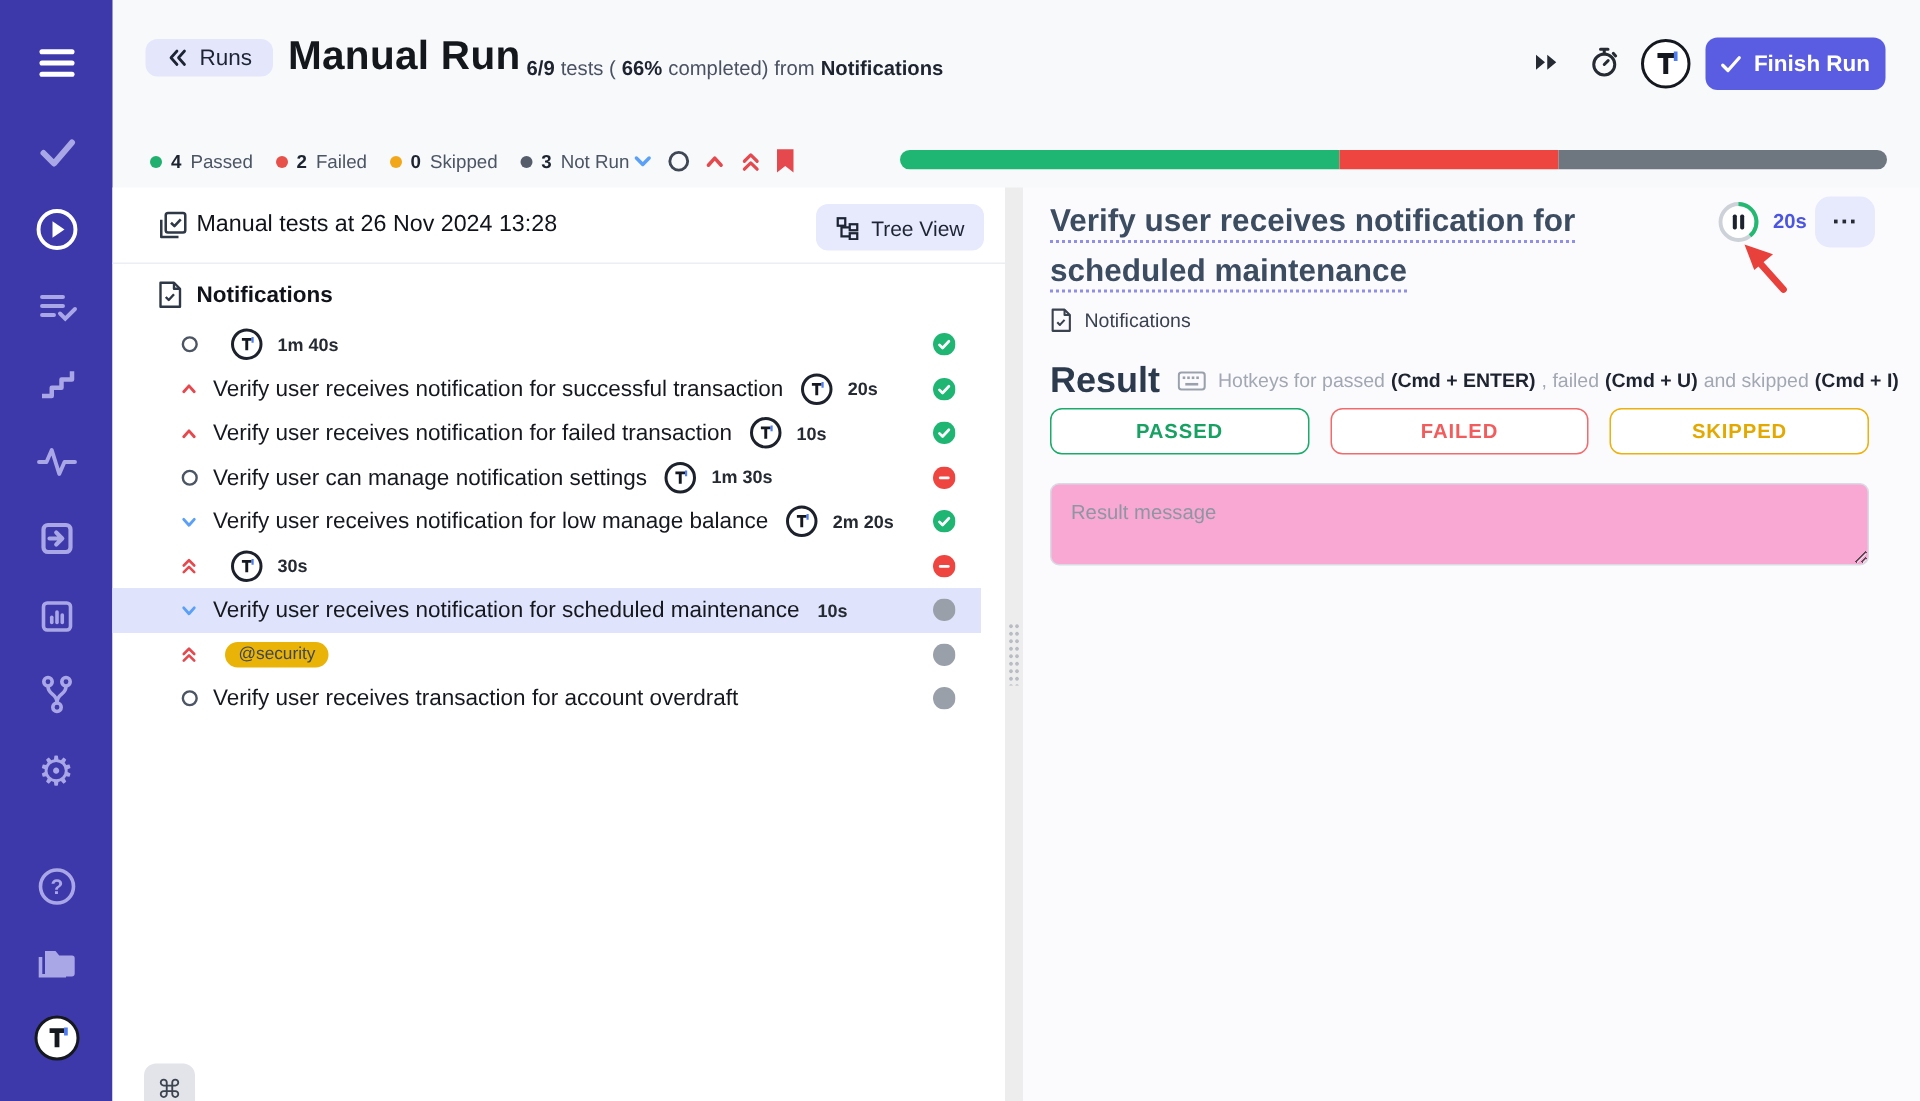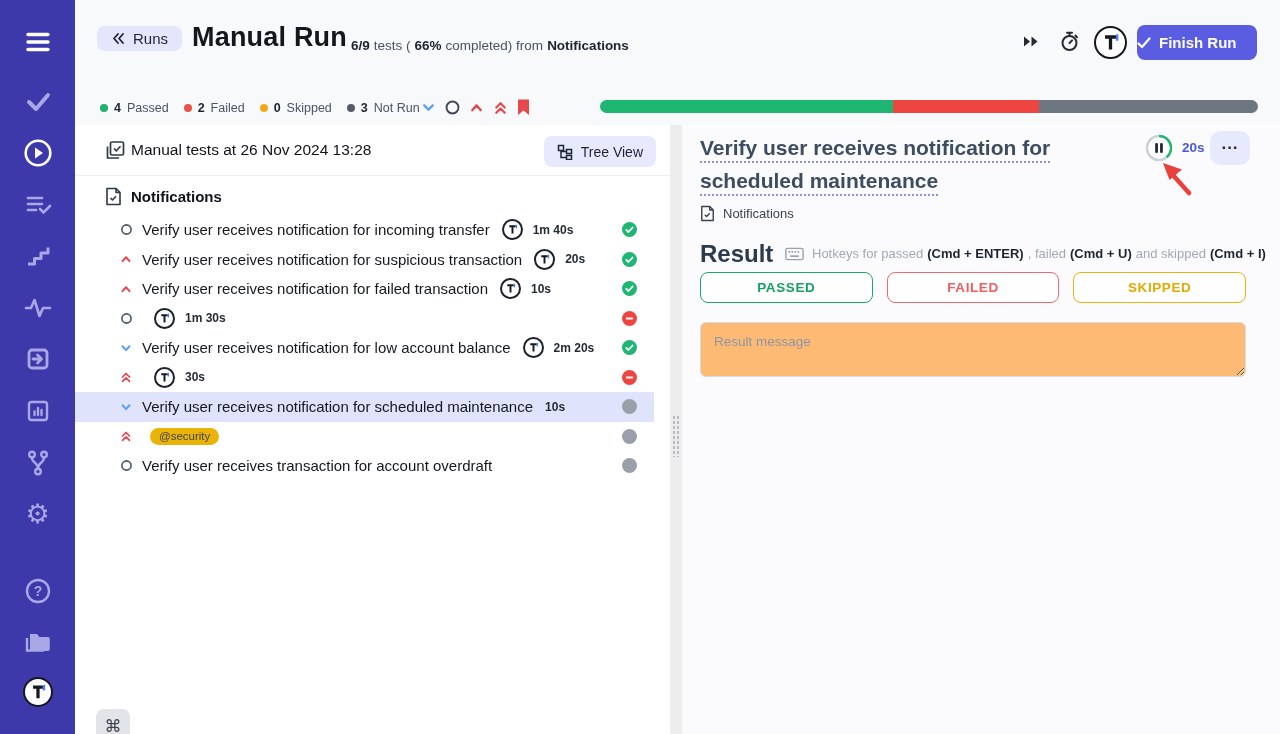--- a/index.html
+++ b/index.html
@@ -11,21 +11,21 @@
   .sb-icon { position:absolute; left:0; width:75px; height:30px; display:flex; align-items:center; justify-content:center; color:#a9a7e6; cursor:pointer; }
   .sb-icon svg { display:block; }
   .gear-glyph { font-size:27px; color:#a9a7e6; line-height:1; }
 
   
   .runs-btn { position:absolute; left:97px; top:26px; height:25px; display:flex; align-items:center; gap:8px; padding:0 14px; background:#e4e6fb; border-radius:8px; font-size:15px; color:#1d2433; border:none; cursor:pointer; }
   .page-title { position:absolute; left:192px; top:22px; font-size:27px; font-weight:bold; color:#14171c; letter-spacing:.2px; }
   .page-sub { position:absolute; left:351px; top:38px; font-size:13.5px; color:#4a5262; display:flex; gap:4px; }
   .page-sub b { color:#1d2430; }
   .hd-icon { position:absolute; background:none; border:none; cursor:pointer; }
-  .finish-btn { position:absolute; left:1137px; top:25px; width:120px; height:35px; background:#5a5ce2; color:#fff; border:none; border-radius:8px; font-size:15px; font-weight:bold; display:flex; align-items:center; gap:8px; cursor:pointer; font-family:inherit; }
+  .finish-btn { position:absolute; left:1137px; top:25px; width:120px; height:35px; background:#5a5ce2; color:#fff; border:none; border-radius:8px; font-size:15px; font-weight:bold; display:flex; align-items:center; justify-content:center; gap:8px; cursor:pointer; font-family:inherit; }
 
   
   .status-bar { position:absolute; left:100px; top:100px; height:15px; display:flex; align-items:center; gap:15px; font-size:12.5px; color:#4b5563; }
   .counter { display:flex; align-items:center; gap:6px; }
   .dot { width:8px; height:8px; border-radius:50%; display:inline-block; }
   .counter b { color:#1d2430; }
   .filter-icons { position:absolute; left:420px; top:98px; display:flex; align-items:center; gap:7px; }
   .filter-icons > span { display:flex; cursor:pointer; }
   .progress { position:absolute; left:600px; top:100px; width:658px; height:13px; border-radius:7px; overflow:hidden; display:flex; }
   .p-passed { width:44.5%; background:#1fb573; }
@@ -66,21 +66,21 @@
   .d-crumb { position:absolute; left:18px; top:80px; display:flex; align-items:center; gap:8px; font-size:13px; color:#3a4250; }
   .result-h { position:absolute; left:18px; top:115px; font-size:24px; font-weight:bold; color:#2c3a4e; }
   .hotkeys { position:absolute; left:103px; top:121px; display:flex; align-items:center; gap:4px; font-size:13px; color:#a2a8b3; white-space:nowrap; }
   .hotkeys b { color:#1d2430; }
   .hotkeys .kb { margin-right:4px; display:flex; }
   .res-buttons { position:absolute; left:18px; top:147px; width:546px; display:flex; gap:14px; }
   .res-buttons button { flex:1; height:31px; border-radius:8px; background:#fff; font-weight:bold; font-size:13.5px; letter-spacing:.6px; cursor:pointer; font-family:inherit; }
   .btn-passed { border:1.6px solid #1aab6b; color:#17a163; }
   .btn-failed { border:1.6px solid #f06c6c; color:#f25c5c; }
   .btn-skipped { border:1.6px solid #ecb10c; color:#e3a900; }
-  .msg-input { position:absolute; left:18px; top:197px; width:546px; height:55px; border:1px solid #d8dbe3; border-radius:6px; padding:11px 13px; font-size:13.5px; color:#333; background:#fdba74; resize:both; font-family:inherit; }
+  .msg-input { position:absolute; left:18px; top:197px; width:546px; height:55px; border:1px solid #d8dbe3; border-radius:6px; padding:11px 13px; font-size:13.5px; color:#333; background:#f9a8d4; resize:both; font-family:inherit; }
   .msg-input::placeholder { color:#8e96a4; }
 </style>
 </head>
 <body>
 
 <div class="app">
 
   <nav class="sidebar">
     <span class="sb-icon" style="top:27px;">
       <svg width="28" height="24" viewBox="0 0 28 24">
@@ -317,41 +317,40 @@
     </div>
 
     <div class="tests">
 
       <div class="trow">
         <span class="pri">
             <svg width="13" height="13" viewBox="0 0 13 13">
               <circle cx="6.5" cy="6.5" r="4.6" stroke="#4b5563" stroke-width="1.6" fill="none"></circle>
             </svg>
           </span>
-        <span class="t-title">Verify user receives notification for incoming transfer</span>
         <span class="tlogo">
             <svg viewBox="0 0 21 21">
               <path d="M6.5 6.5h8M10.5 6.5v9" stroke="#15181f" stroke-width="2.4" fill="none"></path>
               <path d="M15.3 4.6v4.6" stroke="#4f7df2" stroke-width="1.8" fill="none"></path>
             </svg>
           </span>
         <span class="dur">1m 40s</span>
         <span class="badge"><svg viewBox="0 0 15 15">
               <circle cx="7.5" cy="7.5" r="7.5" fill="#1fb573"></circle>
               <path d="M4.3 7.9l2.1 2.1 4.2-4.5" stroke="#fff" stroke-width="1.8" fill="none" stroke-linecap="round" stroke-linejoin="round"></path>
             </svg></span>
       </div>
 
       <div class="trow">
         <span class="pri">
             <svg width="14" height="14" viewBox="0 0 16 16">
               <path d="M4 10.5l4-4.5 4 4.5" stroke="#e5484d" stroke-width="2.2" fill="none" stroke-linecap="round" stroke-linejoin="round"></path>
             </svg>
           </span>
-        <span class="t-title">Verify user receives notification for suspicious transaction</span>
+        <span class="t-title">Verify user receives notification for successful transaction</span>
         <span class="tlogo">
             <svg viewBox="0 0 21 21">
               <path d="M6.5 6.5h8M10.5 6.5v9" stroke="#15181f" stroke-width="2.4" fill="none"></path>
               <path d="M15.3 4.6v4.6" stroke="#4f7df2" stroke-width="1.8" fill="none"></path>
             </svg>
           </span>
         <span class="dur">20s</span>
         <span class="badge"><svg viewBox="0 0 15 15">
               <circle cx="7.5" cy="7.5" r="7.5" fill="#1fb573"></circle>
               <path d="M4.3 7.9l2.1 2.1 4.2-4.5" stroke="#fff" stroke-width="1.8" fill="none" stroke-linecap="round" stroke-linejoin="round"></path>
@@ -377,40 +376,41 @@
               <path d="M4.3 7.9l2.1 2.1 4.2-4.5" stroke="#fff" stroke-width="1.8" fill="none" stroke-linecap="round" stroke-linejoin="round"></path>
             </svg></span>
       </div>
 
       <div class="trow">
         <span class="pri">
             <svg width="13" height="13" viewBox="0 0 13 13">
               <circle cx="6.5" cy="6.5" r="4.6" stroke="#4b5563" stroke-width="1.6" fill="none"></circle>
             </svg>
           </span>
+        <span class="t-title">Verify user can manage notification settings</span>
         <span class="tlogo">
             <svg viewBox="0 0 21 21">
               <path d="M6.5 6.5h8M10.5 6.5v9" stroke="#15181f" stroke-width="2.4" fill="none"></path>
               <path d="M15.3 4.6v4.6" stroke="#4f7df2" stroke-width="1.8" fill="none"></path>
             </svg>
           </span>
         <span class="dur">1m 30s</span>
         <span class="badge"><svg viewBox="0 0 15 15">
               <circle cx="7.5" cy="7.5" r="7.5" fill="#ee4540"></circle>
               <rect x="3.9" y="6.6" width="7.2" height="1.9" rx="0.9" fill="#fff"></rect>
             </svg></span>
       </div>
 
       <div class="trow">
         <span class="pri">
             <svg width="14" height="14" viewBox="0 0 16 16">
               <path d="M4 6l4 4.5 4-4.5" stroke="#5aa0f8" stroke-width="2.2" fill="none" stroke-linecap="round" stroke-linejoin="round"></path>
             </svg>
           </span>
-        <span class="t-title">Verify user receives notification for low account balance</span>
+        <span class="t-title">Verify user receives notification for low manage balance</span>
         <span class="tlogo">
             <svg viewBox="0 0 21 21">
               <path d="M6.5 6.5h8M10.5 6.5v9" stroke="#15181f" stroke-width="2.4" fill="none"></path>
               <path d="M15.3 4.6v4.6" stroke="#4f7df2" stroke-width="1.8" fill="none"></path>
             </svg>
           </span>
         <span class="dur">2m 20s</span>
         <span class="badge"><svg viewBox="0 0 15 15">
               <circle cx="7.5" cy="7.5" r="7.5" fill="#1fb573"></circle>
               <path d="M4.3 7.9l2.1 2.1 4.2-4.5" stroke="#fff" stroke-width="1.8" fill="none" stroke-linecap="round" stroke-linejoin="round"></path>

